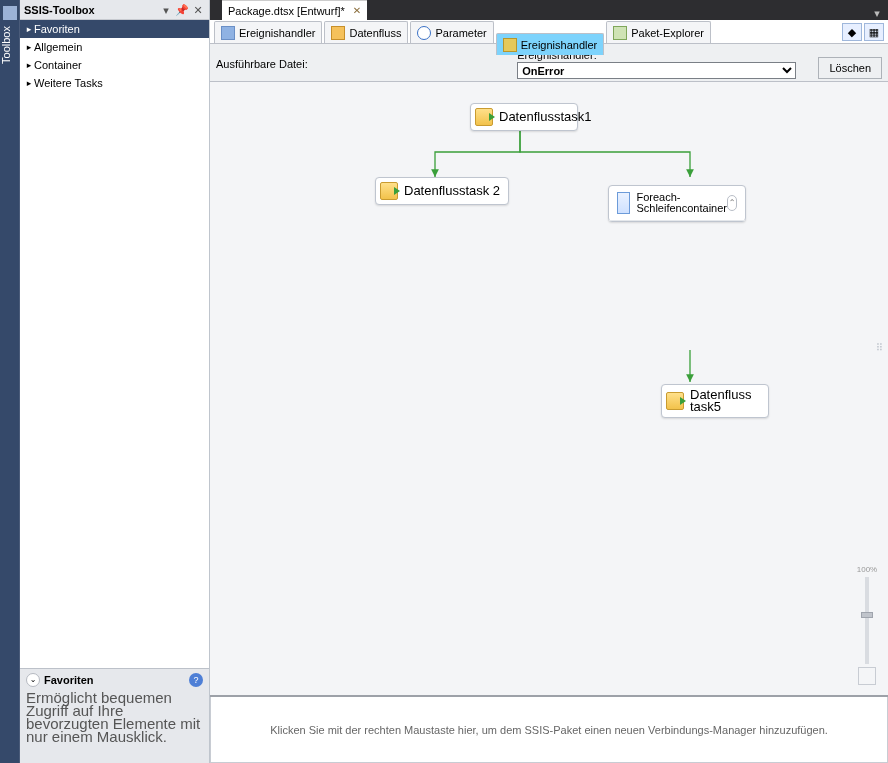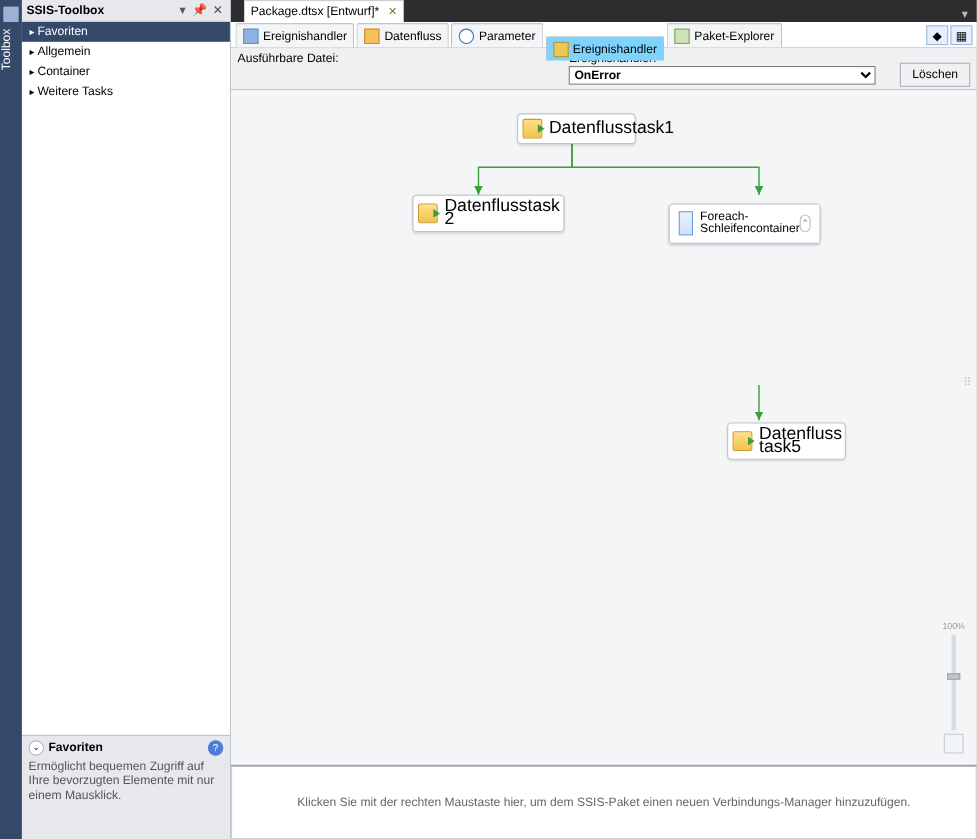--- a/index.html
+++ b/index.html
@@ -16,47 +16,47 @@
 .tb-item{display:flex;align-items:center;height:18px;padding:0 4px;cursor:pointer}
 .tb-item.sel{background:#35496a;color:#fff}
 .tb-item.sel span{color:#fff}
 .tb-caret{width:10px;text-align:center;font-size:9px}
 .tb-item.sel .tb-caret{color:#fff}
 .toolbox-spacer{flex:1;background:#fff}
 .toolbox-info{border-top:1px solid #bcc1c9;background:#e6e8ec;padding:4px 6px;height:95px}
 .info-hdr{display:flex;align-items:center;margin-bottom:4px}
 .info-hdr .chev{width:14px;height:14px;border:1px solid #b5b9c1;border-radius:7px;text-align:center;line-height:12px;font-size:8px;margin-right:4px;background:#fff}
 .info-hdr .q{width:14px;height:14px;margin-left:auto;background:#4e7fd6;border-radius:7px;color:#fff;text-align:center;line-height:14px;font-size:9px}
-.info-body{font-size:11px;color:#555;line-height:13px}
+.info-body{font-size:15px;color:#555;line-height:13px}
 .main{flex:1;display:flex;flex-direction:column;background:#fff}
 .tabbar{height:20px;background:#2d2d30;display:flex;align-items:flex-end;padding-left:12px}
 .doc-tab{height:20px;background:#fff;border-top:1px solid #ccc;display:flex;align-items:center;padding:0 6px;color:#000;font-size:11px}
 .doc-tab .x{margin-left:8px;color:#8a6d3b;font-size:10px;cursor:pointer}
 .tabbar-right{margin-left:auto;width:14px;height:14px;color:#bbb;text-align:center;line-height:14px;margin-right:4px}
 .designer-tabs{height:24px;background:#fff;border-bottom:1px solid #bcc0c8;display:flex;align-items:flex-end;padding:0 4px}
 .dt{height:22px;border:1px solid #bcc0c8;border-bottom:none;background:#f4f5f7;display:flex;align-items:center;padding:0 6px;margin-right:2px;cursor:pointer;border-radius:2px 2px 0 0}
 .dt.active{background:#7dd3fc;position:relative;top:12px}
 .dt .ico{width:14px;height:14px;margin-right:4px;display:inline-block;background:#8fb2e3;border:1px solid #6a8fc6}
 .dt .ico.flow{background:#f5c15b;border-color:#c78f2a}
 .dt .ico.param{background:#fff;border-color:#3a71c6;border-radius:7px}
 .dt .ico.evt{background:#e6c95a;border-color:#b7962c}
 .dt .ico.expl{background:#cfe3b5;border-color:#7fa65a}
 .designer-right{margin-left:auto;display:flex;gap:2px;align-items:center;height:22px}
 .designer-right .tbn{width:20px;height:18px;border:1px solid #9fb7db;background:#e7efff;display:flex;align-items:center;justify-content:center}
-.event-config{height:38px;background:#eef0f2;border-bottom:1px solid #bcc0c8;display:flex;align-items:flex-start;padding:3px 6px 0 6px;gap:22px}
+.event-config{height:38px;background:#eef0f2;border-bottom:1px solid #bcc0c8;display:flex;align-items:center;padding:3px 6px 0 6px;gap:22px}
 .cfg-col{display:flex;flex-direction:column;flex:1}
 .cfg-col label{font-size:11px;margin-bottom:1px}
 .cfg-col select{height:17px;border:1px solid #7a7f86;font-size:11px;background:#fff}
 .cfg-col.evt select{font-weight:bold}
 .cfg-btn{height:22px;align-self:flex-end;margin-bottom:2px;padding:0 10px;border:1px solid #adb2b8;background:#eef0f2;cursor:pointer}
 .canvas{flex:1;background:#f4f5f7;position:relative;overflow:hidden}
 .task{position:absolute;background:#fff;border:1px solid #bfc5cf;border-radius:4px;box-shadow:0 1px 2px rgba(0,0,0,.12);display:flex;align-items:center;padding:4px 8px 4px 4px;min-height:26px}
 .task .ticon{width:18px;height:18px;margin-right:6px;background:linear-gradient(#ffe08a,#f2c24b);border:1px solid #c99b2f;position:relative;border-radius:2px}
 .task .ticon::after{content:"";position:absolute;right:-3px;top:4px;width:0;height:0;border-top:4px solid transparent;border-bottom:4px solid transparent;border-left:6px solid #3a9f3a}
-.task .tlabel{font-size:16px;line-height:12px;max-width:70px}
+.task .tlabel{font-size:13px;line-height:12px;max-width:70px}
 .container-box{position:absolute;background:#fff;border:1px solid #bfc5cf;border-radius:4px;box-shadow:0 1px 2px rgba(0,0,0,.12)}
 .container-hdr{display:flex;align-items:center;padding:6px 8px;border-bottom:1px solid #e5e8ec}
 .container-hdr .cicon{width:22px;height:22px;margin-right:6px;border:1px solid #6c9bd9;background:linear-gradient(#eaf2ff,#cfe1ff)}
 .container-hdr .ccoll{width:16px;height:16px;border:1px solid #b9bec7;border-radius:8px;margin-left:auto;text-align:center;line-height:13px;font-size:8px;color:#666}
 .container-body{padding:10px;position:relative;height:130px}
 svg.conn{position:absolute;top:0;left:0;width:100%;height:100%;pointer-events:none}
 .zoom{position:absolute;right:10px;bottom:10px;width:22px;height:120px;display:flex;flex-direction:column;align-items:center;font-size:8px;color:#aaa}
 .zoom .label{font-size:8px;color:#999}
 .zoom .track{flex:1;width:4px;background:#d9dce1;margin:3px 0;position:relative}
 .zoom .thumb{position:absolute;left:-4px;top:35px;width:12px;height:6px;background:#c0c4cb;border:1px solid #9fa4ad}

